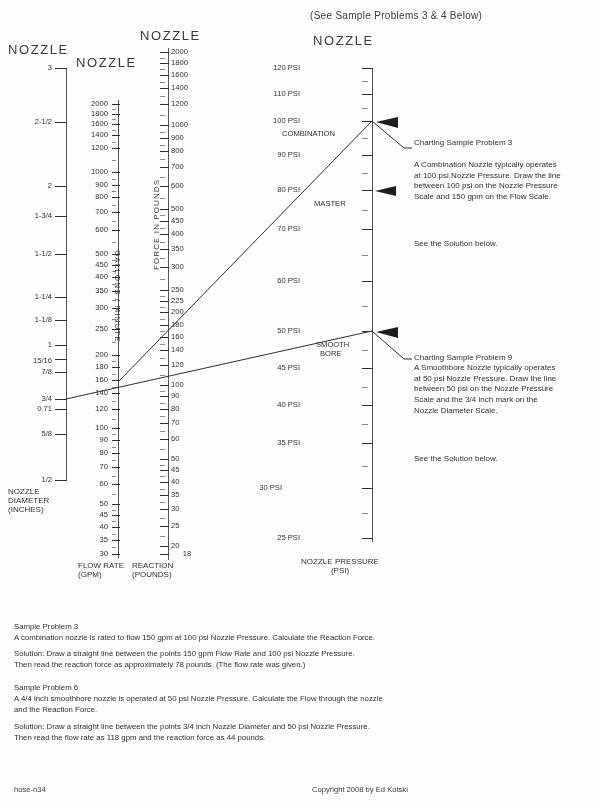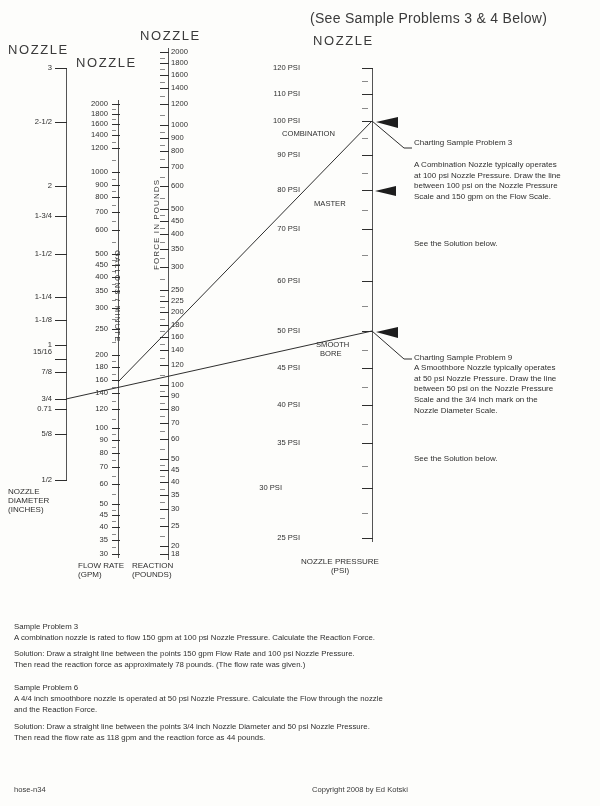--- a/index.html
+++ b/index.html
@@ -10,21 +10,21 @@
     -webkit-font-smoothing:none;
   }
   .page{position:absolute;inset:0;background:#fdfdfb;}
   .abs{position:absolute;}
   .nw{white-space:nowrap;}
 
   
   .title{
     font-size:15px;letter-spacing:2.0px;color:#3a3a3a;font-weight:400;
   }
-  .subtitle{font-size:14px;letter-spacing:.3px;color:#3a3a3a;}
+  .subtitle{font-size:10px;letter-spacing:.3px;color:#3a3a3a;}
   .colhead{font-size:13px;letter-spacing:1.6px;color:#3a3a3a;}
 
   
   .axisline{position:absolute;width:1px;background:#545454;}
   .tick{position:absolute;height:1px;background:#4a4a4a;}
   .tick.maj{height:1px;background:#2e2e2e;}
   .lbl{position:absolute;font-size:7.6px;color:#2f2f2f;line-height:1;}
   .lbl.r{text-align:right;}
   .lbl.l{text-align:left;}
 
@@ -76,21 +76,21 @@
         <div class="lbl r" style="top: 212px; left: 4px; width: 48px;">1-3/4</div>
         <div class="tick maj" style="left: 55px; top: 254px; width: 12px;"></div>
         <div class="lbl r" style="top: 250px; left: 4px; width: 48px;">1-1/2</div>
         <div class="tick maj" style="left: 55px; top: 297px; width: 12px;"></div>
         <div class="lbl r" style="top: 293px; left: 4px; width: 48px;">1-1/4</div>
         <div class="tick maj" style="left: 55px; top: 320px; width: 12px;"></div>
         <div class="lbl r" style="top: 316px; left: 4px; width: 48px;">1-1/8</div>
         <div class="tick maj" style="left: 55px; top: 345px; width: 12px;"></div>
         <div class="lbl r" style="top: 341px; left: 4px; width: 48px;">1</div>
         <div class="tick maj" style="left: 55px; top: 359px; width: 12px;"></div>
-        <div class="lbl r" style="top: 348px; left: 4px; width: 48px;">15/16</div>
+        <div class="lbl r" style="top: 357px; left: 4px; width: 48px;">15/16</div>
         <div class="tick maj" style="left: 55px; top: 372px; width: 12px;"></div>
         <div class="lbl r" style="top: 368px; left: 4px; width: 48px;">7/8</div>
         <div class="tick maj" style="left: 55px; top: 399px; width: 12px;"></div>
         <div class="lbl r" style="top: 395px; left: 4px; width: 48px;">3/4</div>
         <div class="tick maj" style="left: 55px; top: 409px; width: 12px;"></div>
         <div class="lbl r" style="top: 405px; left: 4px; width: 48px;">0.71</div>
         <div class="tick maj" style="left: 55px; top: 434px; width: 12px;"></div>
         <div class="lbl r" style="top: 430px; left: 4px; width: 48px;">5/8</div>
         <div class="tick maj" style="left: 55px; top: 480px; width: 12px;"></div>
         <div class="lbl r" style="top: 476px; left: 4px; width: 48px;">1/2</div>
@@ -270,21 +270,21 @@
         <div class="lbl l" style="top: 478px; left: 171px; width: 32px;">40</div>
         <div class="tick maj" style="left: 160px; top: 495px; width: 9px;"></div>
         <div class="lbl l" style="top: 491px; left: 171px; width: 32px;">35</div>
         <div class="tick maj" style="left: 160px; top: 509px; width: 9px;"></div>
         <div class="lbl l" style="top: 505px; left: 171px; width: 32px;">30</div>
         <div class="tick maj" style="left: 160px; top: 526px; width: 9px;"></div>
         <div class="lbl l" style="top: 522px; left: 171px; width: 32px;">25</div>
         <div class="tick maj" style="left: 160px; top: 546px; width: 9px;"></div>
         <div class="lbl l" style="top: 542px; left: 171px; width: 32px;">20</div>
         <div class="tick maj" style="left: 160px; top: 554px; width: 9px;"></div>
-        <div class="lbl l" style="top: 550px; left: 171px; width: 32px;">18</div>
+        <div class="lbl l" style="top: 550px; left: 171px; width: 32px; text-align: center;">18</div>
         <div class="tick" style="left: 160px; top: 58px; width: 5px; background: rgb(138, 138, 138);"></div>
         <div class="tick" style="left: 160px; top: 69px; width: 5px; background: rgb(138, 138, 138);"></div>
         <div class="tick" style="left: 160px; top: 82px; width: 5px; background: rgb(138, 138, 138);"></div>
         <div class="tick" style="left: 160px; top: 96px; width: 5px; background: rgb(138, 138, 138);"></div>
         <div class="tick" style="left: 160px; top: 115px; width: 5px; background: rgb(138, 138, 138);"></div>
         <div class="tick" style="left: 160px; top: 132px; width: 5px; background: rgb(138, 138, 138);"></div>
         <div class="tick" style="left: 160px; top: 145px; width: 5px; background: rgb(138, 138, 138);"></div>
         <div class="tick" style="left: 160px; top: 159px; width: 5px; background: rgb(138, 138, 138);"></div>
         <div class="tick" style="left: 160px; top: 177px; width: 5px; background: rgb(138, 138, 138);"></div>
         <div class="tick" style="left: 160px; top: 198px; width: 5px; background: rgb(138, 138, 138);"></div>

